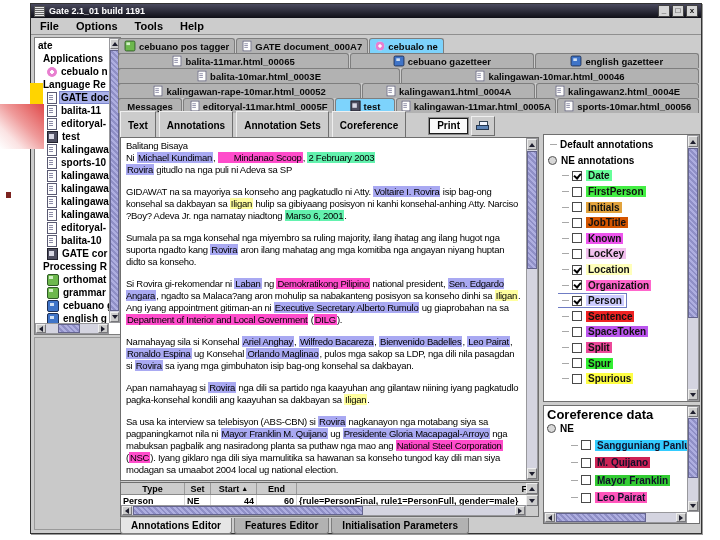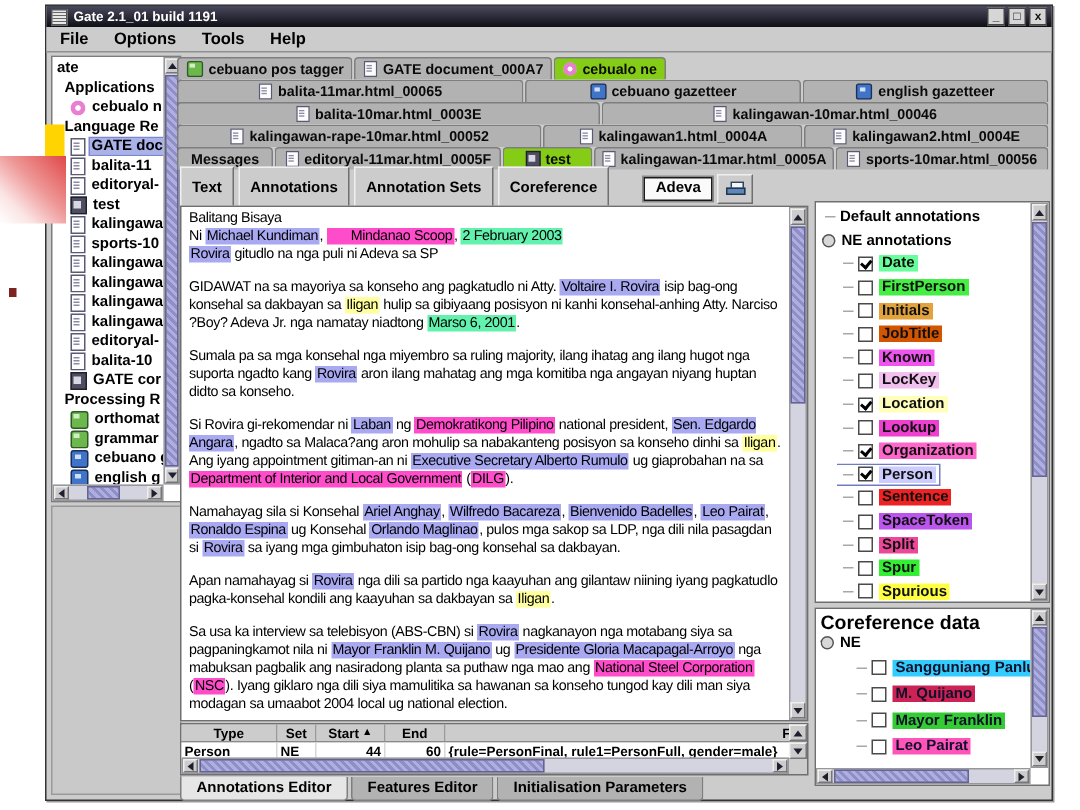--- a/index.html
+++ b/index.html
@@ -60,21 +60,21 @@
 
   .lowerleft{position:absolute;left:3px;top:333px;width:85px;height:191px;background:#c9c9c9;border:1px solid #9a9a9a;}
 
   
   .tabrows{position:absolute;left:87px;top:34px;right:1px;height:76px;}
   .tab-row{display:flex;height:15px;}
   .tab{display:flex;align-items:center;justify-content:center;gap:2px;background:#b2b2b2;
     border:1px solid #7e7e7e;border-bottom:none;border-radius:3px 3px 0 0;margin-right:1px;
     font-size:9.5px;font-weight:bold;color:#0a0a0a;padding:0 5px;white-space:nowrap;overflow:hidden;box-sizing:border-box;}
   .tab .ic{margin-right:1px;transform:scale(0.9);}
-  .tab.sel{background:#84cc16;}
+  .tab.sel{background:#7dd3fc;}
   .tab-filler{flex:1;}
 
   
   .toolbar{position:absolute;left:87px;top:111px;width:423px;height:21px;display:flex;align-items:center;gap:3px;padding:0 2px;box-sizing:border-box;}
   .tbtn{height:29px;padding:0 7px;background:#cccccc;border:1px solid;border-color:#efefef #6f6f6f #6f6f6f #efefef;
     font-family:"Liberation Sans",sans-serif;font-size:10px;font-weight:bold;color:#000;display:flex;align-items:center;}
   .print-btn{margin-left:20px;background:#fafafa;border:1px solid #1c1c1c;box-shadow:0 0 0 1px #8a8a8a;height:16px;}
   .printer-btn{width:22px;height:18px;background:#cccccc;border:1px solid;border-color:#efefef #6f6f6f #6f6f6f #efefef;
     position:relative;display:flex;align-items:center;justify-content:center;}
   .ic-printer{position:relative;width:13px;height:10px;}
@@ -156,21 +156,21 @@
       </div>
 
     <div class="sidebar">
       <div class="side-tree" id="sidetree">
           <div class="trow" style="padding-left: 2px;">
             <span class="lbl">ate</span>
           </div>
           <div class="trow" style="padding-left: 7px;">
             <span class="lbl">Applications</span>
           </div>
-          <div class="trow" style="padding-left: 12px; justify-content: flex-end;">
+          <div class="trow" style="padding-left: 12px;">
             <span class="ic ic-flower"></span>
             <span class="lbl">cebualo n</span>
           </div>
           <div class="trow" style="padding-left: 7px;">
             <span class="lbl">Language Re</span>
           </div>
           <div class="trow" style="padding-left: 12px;">
             <span class="ic ic-doc"></span>
             <span class="lbl sel">GATE doc</span>
           </div>
@@ -341,21 +341,21 @@
         </div>
       </div>
 
     <div class="toolbar">
       <span id="viewbtns" style="display:flex;gap:3px;">
           <button class="tbtn">Text</button>
           <button class="tbtn">Annotations</button>
           <button class="tbtn">Annotation Sets</button>
           <button class="tbtn">Coreference</button>
         </span>
-      <button class="tbtn print-btn">Adeva</button>
+      <button class="tbtn print-btn">Print</button>
       <span class="printer-btn">
           <span class="ic-printer"></span>
         </span>
     </div>
 
     <div class="docpanel">
       <div class="doctext" id="doctext">
           <div class="para"><span>Balitang Bisaya</span></div>
           <div class="para"><span>Ni </span><span class="hl" style="background: rgb(169, 169, 242);">Michael Kundiman</span><span>, </span><span class="hl" style="background: rgb(255, 76, 203); padding-left: 16px;">Mindanao Scoop</span><span>, </span><span class="hl" style="background: rgb(99, 242, 174);">2 February 2003</span></div>
           <div class="para gap"><span class="hl" style="background: rgb(169, 169, 242);">Rovira</span><span> gitudlo na nga puli ni Adeva sa SP</span></div>
@@ -484,27 +484,20 @@
             <div class="arow indent1">
               <span class="fwrap">
                 <span class="dash"></span>
                 <span class="cb on"></span>
                 <span class="chip" style="background: rgb(255, 255, 187);">Location</span>
               </span>
             </div>
             <div class="arow indent1">
               <span class="fwrap">
                 <span class="dash"></span>
-                <span class="cb"></span>
-                <span class="chip" style="background: rgb(238, 63, 208);">Lookup</span>
-              </span>
-            </div>
-            <div class="arow indent1">
-              <span class="fwrap">
-                <span class="dash"></span>
                 <span class="cb on"></span>
                 <span class="chip" style="background: rgb(255, 102, 204);">Organization</span>
               </span>
             </div>
             <div class="arow indent1 focus">
               <span class="fwrap">
                 <span class="dash"></span>
                 <span class="cb on"></span>
                 <span class="chip" style="background: rgb(204, 204, 255);">Person</span>
               </span>

